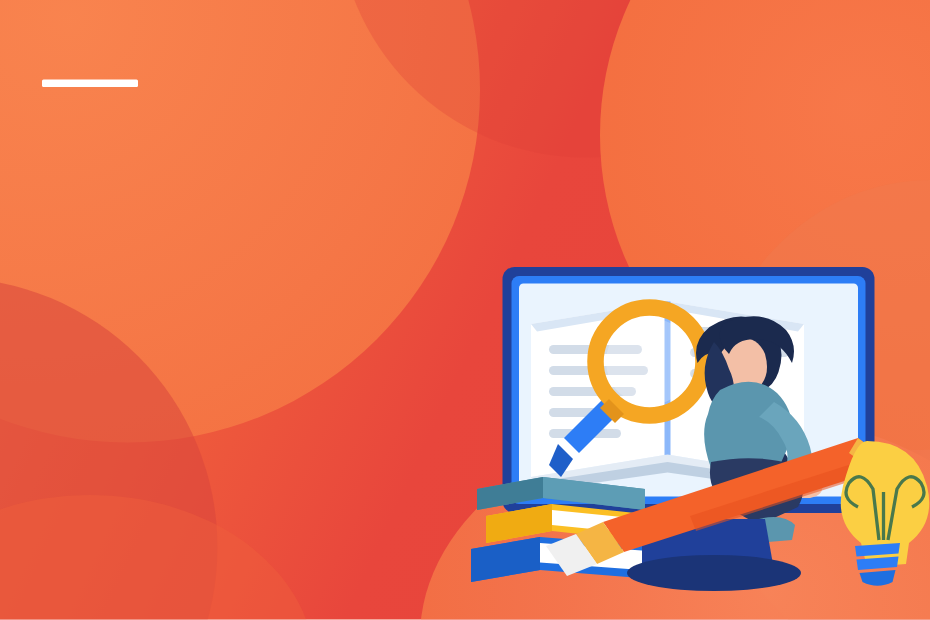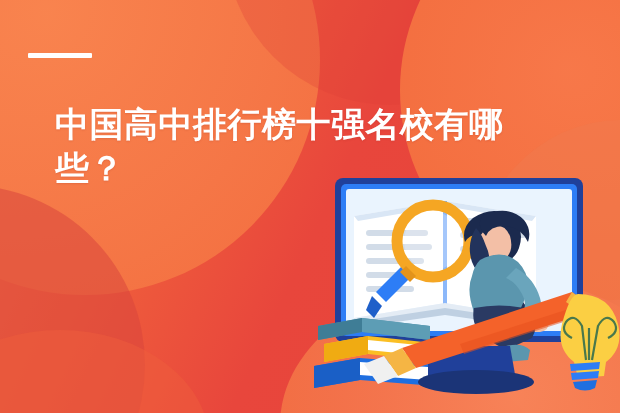--- a/index.html
+++ b/index.html
@@ -98,21 +98,20 @@
   <div class="bg-blob blob-left"></div>
   <div class="bg-blob blob-red-top"></div>
   <div class="bg-blob blob-right"></div>
   <div class="bg-blob blob-right-soft"></div>
   <div class="bg-blob blob-red-left"></div>
   <div class="bg-blob blob-bottom-left"></div>
   <div class="bg-blob blob-bottom-right"></div>
 
   <div class="rule"></div>
 
-  <div class="headline">中国高中排行榜十强名校有哪些？</div>
 
   <div class="illo">
     <svg viewBox="0 0 310 245" xmlns="http://www.w3.org/2000/svg">
       <defs>
         <clipPath id="scr">
             <rect x="38" y="22" width="222" height="138" rx="2"></rect>
           </clipPath>
       </defs>
 
       <g>

